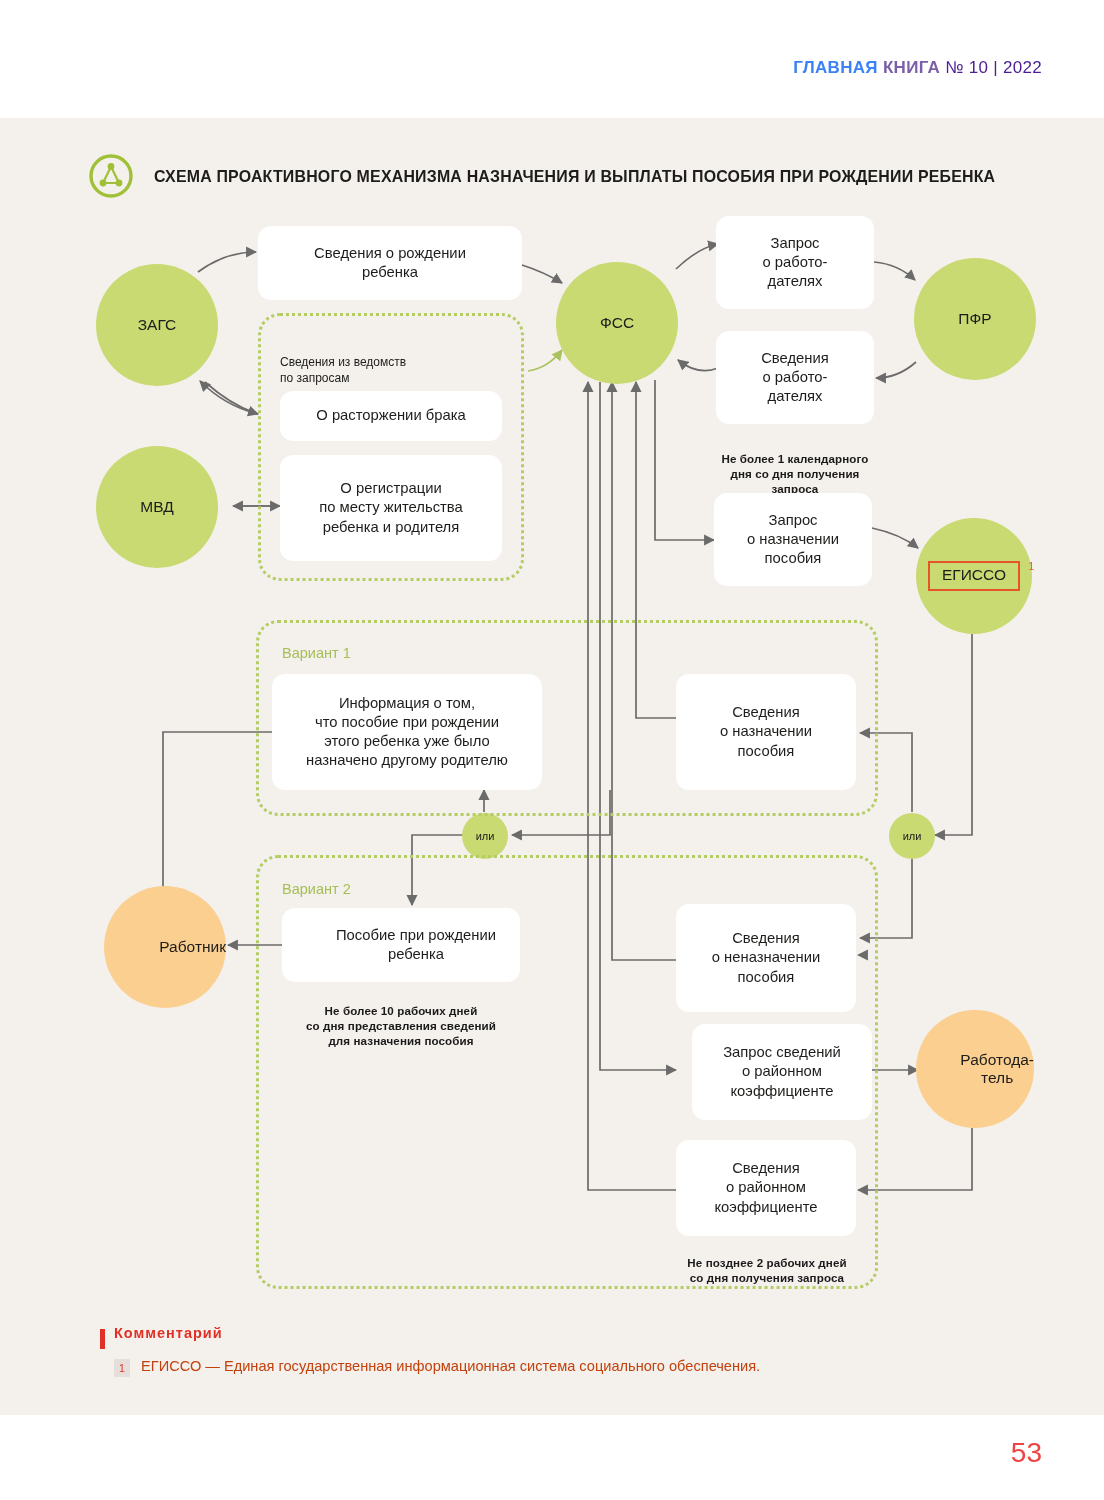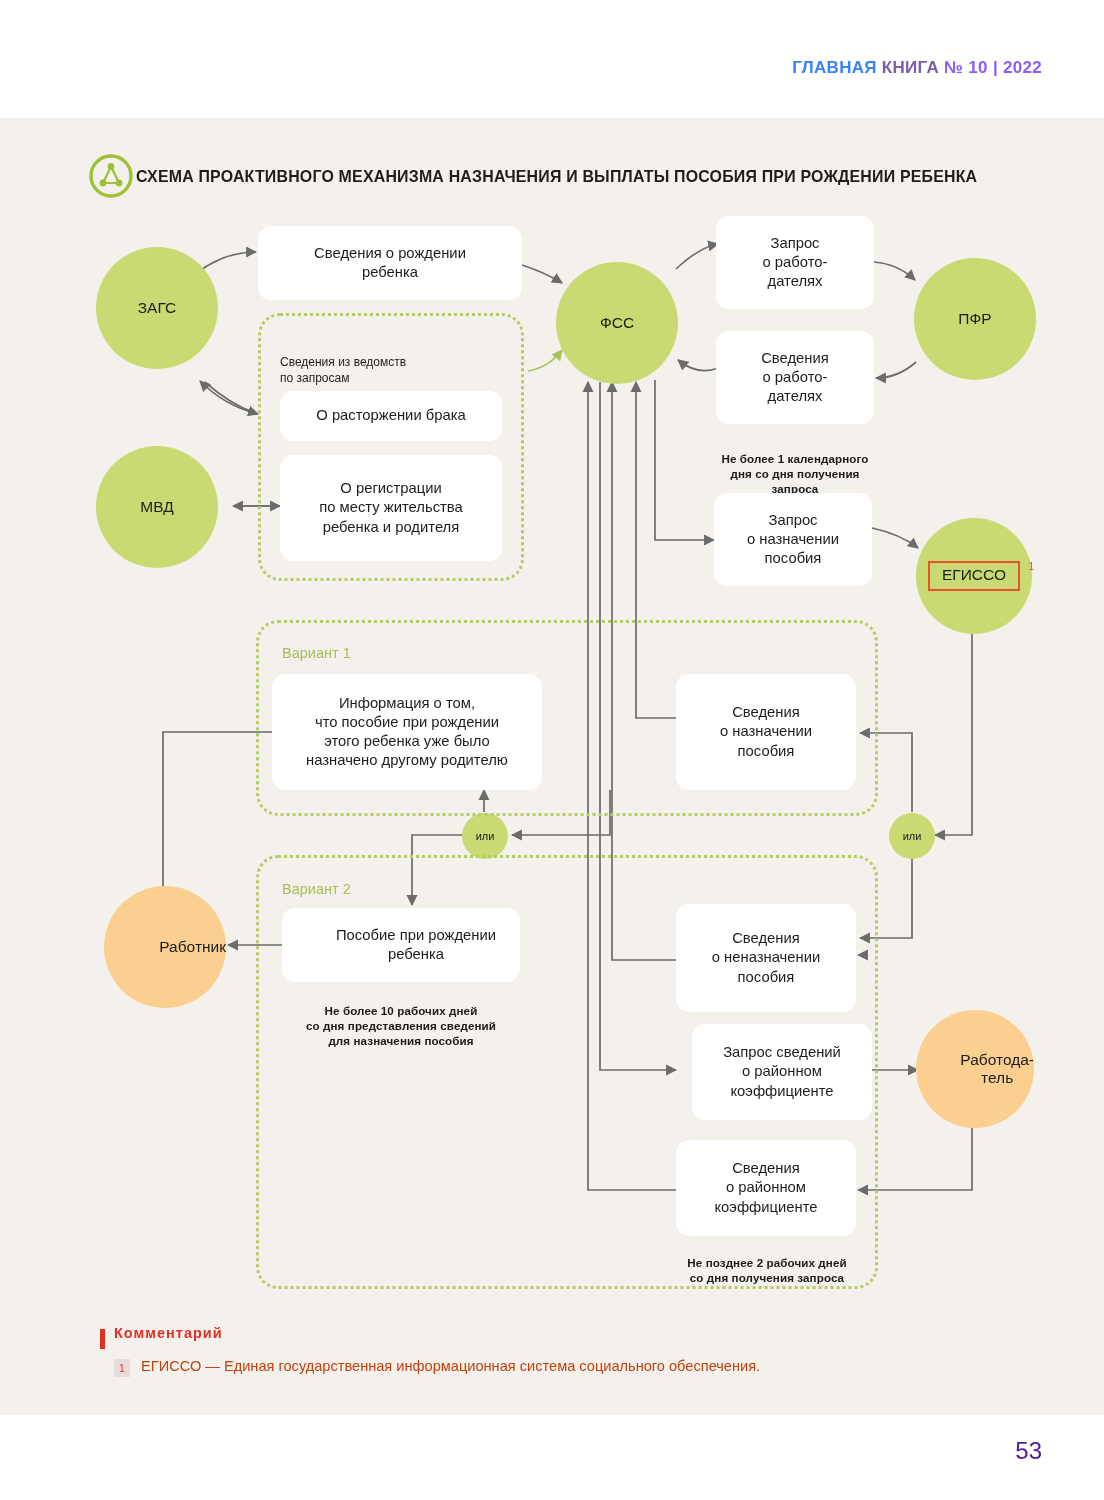--- a/index.html
+++ b/index.html
@@ -16,32 +16,32 @@
     position:absolute;left:0;top:0;width:1104px;height:118px;
     background:#ffffff;
   }
   .header-title{
     position:absolute;right:62px;top:58px;
     font-size:17px;font-weight:bold;letter-spacing:.3px;
     white-space:nowrap;
   }
   .hdr-a{color:#3b82f6;}
   .hdr-b{color:#7b5ea7;}
-  .hdr-c{color:#8b5cf6;font-weight:bold;text-align:center;}
+  .hdr-c{color:#4c1d95;font-weight:normal;text-align:center;}
 
   
   .panel{
     position:absolute;left:0;top:118px;width:1104px;height:1297px;
     background:#f4f0ec;
   }
 
   
   .schema-title-row{
     position:absolute;left:88px;top:152px;height:48px;
-    display:flex;align-items:center;gap:2px;
+    display:flex;align-items:center;gap:20px;
   }
   .schema-icon{width:46px;height:46px;flex:0 0 46px;}
   .schema-title{
     font-size:16.5px;font-weight:bold;letter-spacing:.2px;
     color:#1d1d1b;white-space:nowrap;
     transform:scaleX(.965);transform-origin:left center;
   }
 
   
   #wires{position:absolute;left:0;top:0;width:1104px;height:1500px;pointer-events:none;}
@@ -106,21 +106,21 @@
     position:absolute;left:14px;top:32px;display:flex;align-items:flex-start;gap:11px;
   }
   .fn-num{
     display:inline-block;width:16px;height:18px;line-height:18px;text-align:center;
     background:#e6dedb;color:#e03127;font-size:10.5px;margin-top:2px;
   }
   .comment-text{font-size:14.6px;color:#c2410c;line-height:1.35;}
 
   .page-num{
     position:absolute;right:62px;top:1437px;
-    font-size:24px;color:#4c1d95;
+    font-size:28px;color:#ef4444;
   }
 </style>
 </head>
 <body>
 
 <div class="page-header">
   <div class="header-title">
     <span class="hdr-a">ГЛАВНАЯ</span>
     <span class="hdr-b">КНИГА</span>
     <span class="hdr-c">№ 10 | 2022</span>
@@ -203,21 +203,21 @@
 
     <path d="M235 506 L280 506"></path>
     <path d="M278 506 L233 506"></path>
   </g>
 
   <g fill="none" stroke="#a8c35a" stroke-width="1.7" marker-end="url(#ahg)">
     <path d="M528 371 Q548 368 562 350"></path>
   </g>
 </svg>
 
-<div class="node circle green" style="left:96px;top:247px;width:122px;height:122px;">
+<div class="node circle green" style="left:96px;top:264px;width:122px;height:122px;">
   <span>ЗАГС</span>
 </div>
 
 <div class="node circle green" style="left:96px;top:446px;width:122px;height:122px;">
   <span>МВД</span>
 </div>
 
 <div class="node circle green" style="left:556px;top:262px;width:122px;height:122px;">
   <span>ФСС</span>
 </div>

